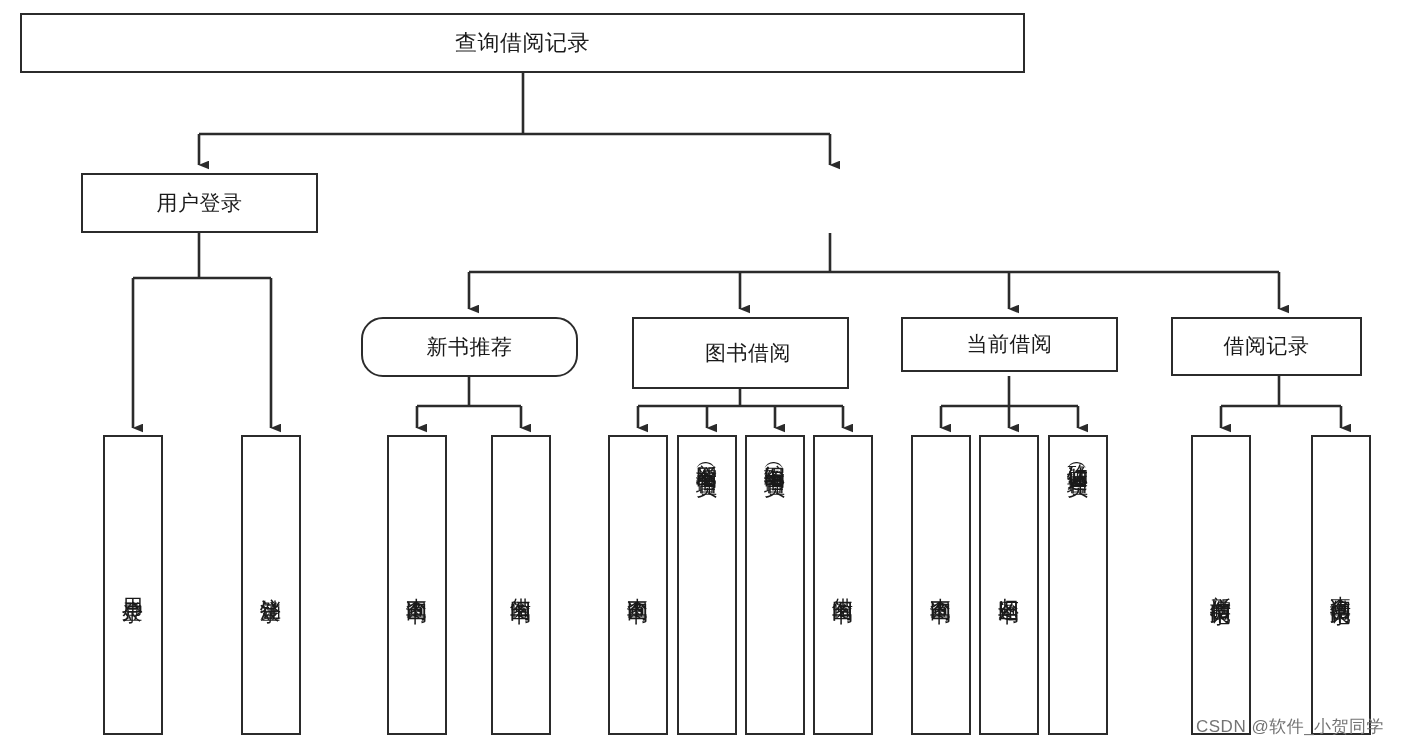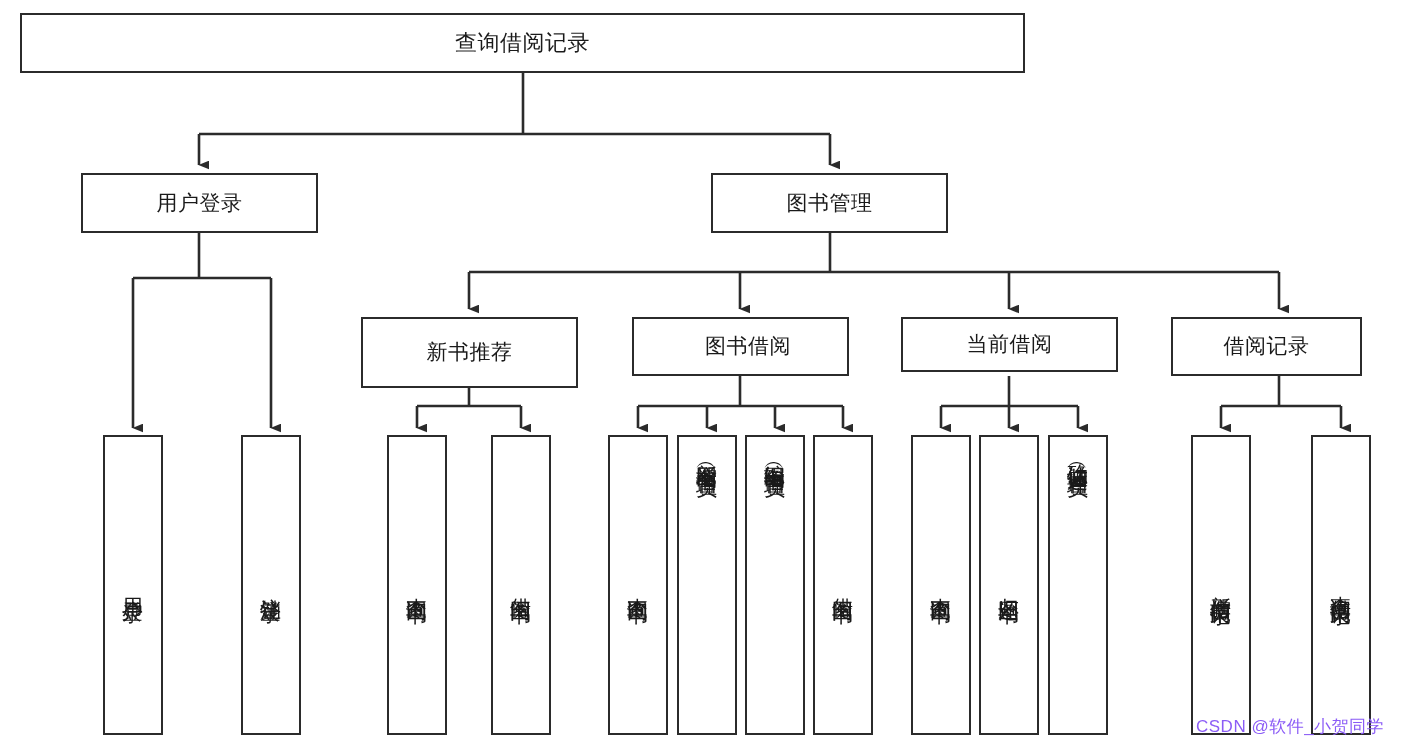--- a/index.html
+++ b/index.html
@@ -55,21 +55,21 @@
     writing-mode: vertical-rl;
     text-orientation: upright;
     font-size: 21px;
     line-height: 1.0;
     letter-spacing: 2px;
     white-space: nowrap;
   }
   .watermark {
     position: absolute;
     font-size: 17px;
-    color: #8b5cf6;
+    color: #737373;
     white-space: nowrap;
     letter-spacing: 0.5px;
     pointer-events: none;
   }
 </style>
 </head>
 <body>
 
 <div id="canvas">
 
@@ -124,28 +124,25 @@
     </g>
   </svg>
 
   <div class="node root horiz" style="left:20px; top:13px; width:1005px; height:60px;">
     <span class="lbl">查询借阅记录</span>
   </div>
 
   <div class="node horiz" style="left:81px; top:173px; width:237px; height:60px;">
     <span class="lbl">用户登录</span>
   </div>
-  <div class="node horiz" style="left:711px; top:173px; width:237px; height:60px;">
-    <span class="lbl">图书管理</span>
-  </div>
 
-  <div class="node horiz" style="left:361px; top:317px; width:217px; height:71px;">
+  <div class="node horiz" style="left:361px; top:317px; width:217px; height:60px;border-radius:22px;">
     <span class="lbl">新书推荐</span>
   </div>
-  <div class="node horiz" style="left:632px; top:317px; width:217px; height:59px;padding-left:15px;">
+  <div class="node horiz" style="left:632px; top:317px; width:217px; height:72px;padding-left:15px;">
     <span class="lbl">图书借阅</span>
   </div>
   <div class="node horiz" style="left:901px; top:317px; width:217px; height:55px;">
     <span class="lbl">当前借阅</span>
   </div>
   <div class="node horiz" style="left:1171px; top:317px; width:191px; height:59px;">
     <span class="lbl">借阅记录</span>
   </div>
 
   <div class="node vert" style="left:103px; top:435px; width:60px; height:300px; align-items:center; padding-top:0;">

